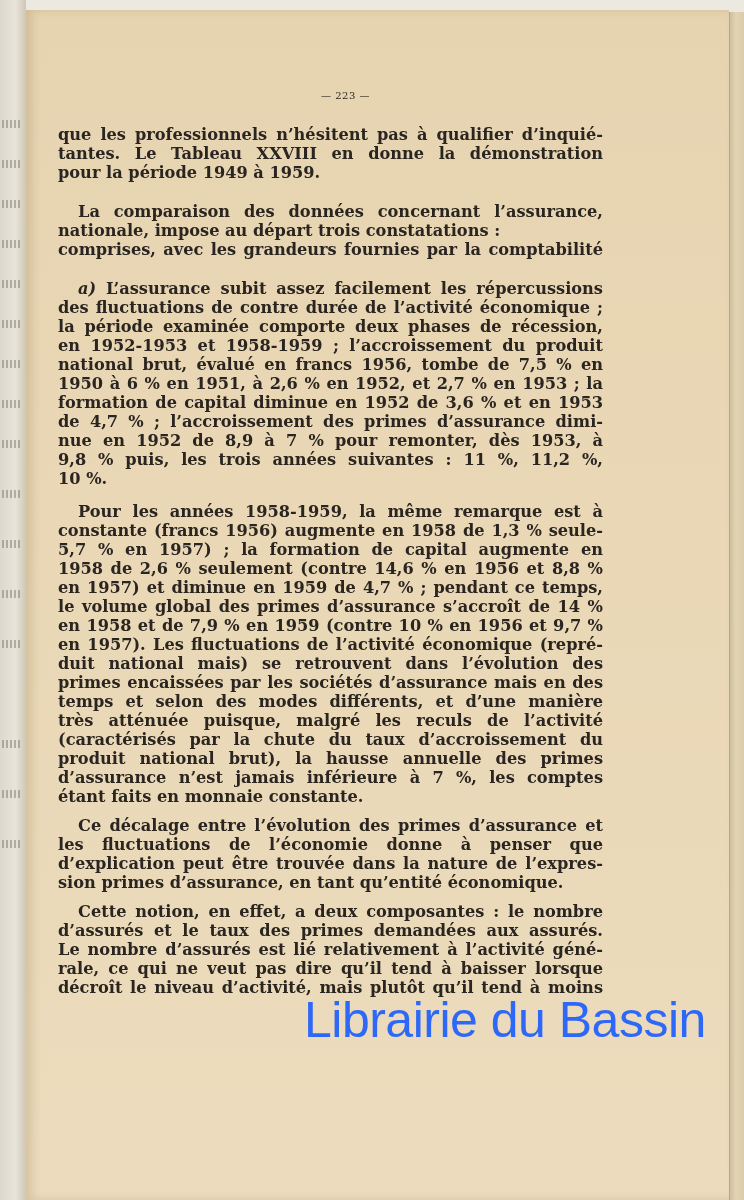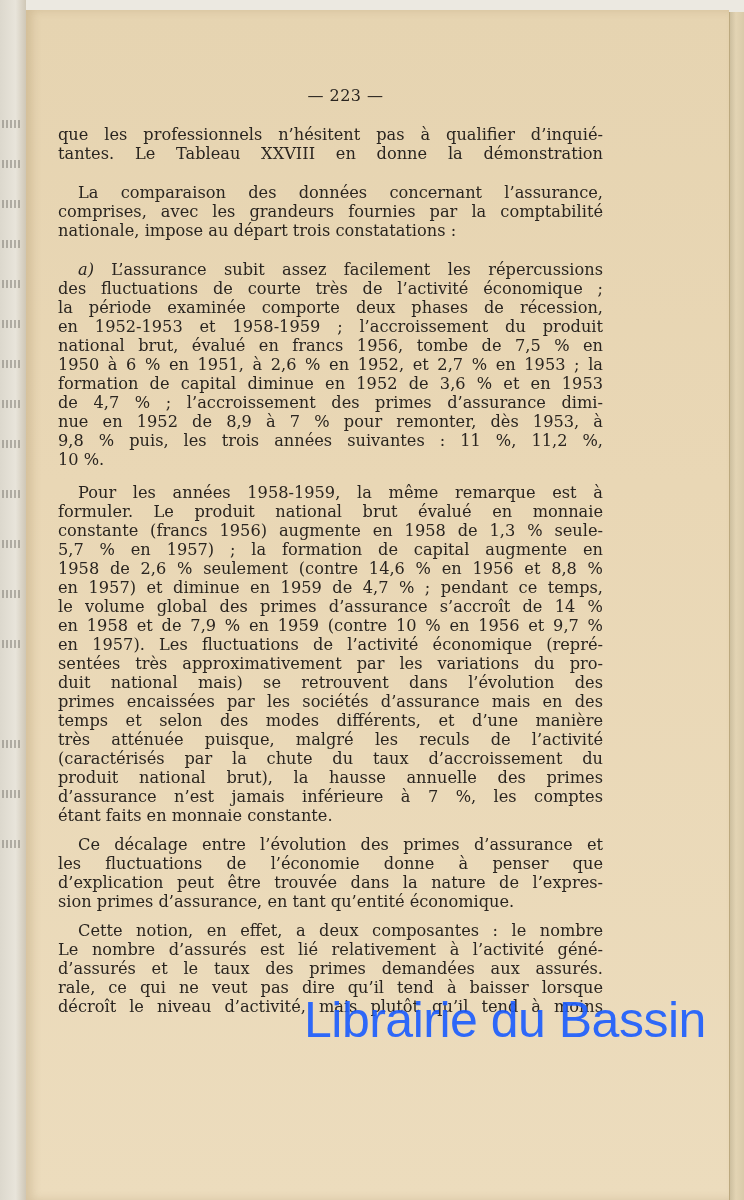--- a/index.html
+++ b/index.html
@@ -44,34 +44,35 @@
     position: absolute;
     left: 58px; top: 86px;
     width: 545px;
     font-family: "DejaVu Serif", serif;
     color: #2a2520;
     font-size: 16.2px;
     line-height: 19px;
   }
   .page-number {
     text-align: center;
-    font-size: 16px;
+    font-size: 10px;
     margin-left: 30px;
     margin-bottom: 20px;
     letter-spacing: .5px;
   }
   .para {
     margin: 0 0 10px 0;
     text-align: justify;
   }
   .para .line {
     display: block;
     text-align: justify;
     text-align-last: justify;
     white-space: nowrap;
+    font-weight: bold;
   }
   .para .line.last {
     text-align-last: left;
   }
   .para .line.indent {
     padding-left: 20px;
   }
   .para.gap-lg { margin-bottom: 14px; margin-top: 20px; }
   .italic-a { font-style: italic; }
   .watermark {
@@ -111,73 +112,72 @@
 
   <div class="page"></div>
   <div class="page-edge"></div>
 
   <div class="text-block">
     <div class="page-number">— 223 —</div>
 
     <p class="para">
       <span class="line">que les professionnels n’hésitent pas à qualifier d’inquié-</span>
       <span class="line">tantes. Le Tableau XXVIII en donne la démonstration</span>
+      <span class="line last">pour la période 1949 à 1959.</span>
     </p>
 
     <p class="para gap-lg">
       <span class="line indent">La comparaison des données concernant l’assurance,</span>
+      <span class="line last">nationale, impose au départ trois constatations :</span>
       <span class="line">comprises, avec les grandeurs fournies par la comptabilité</span>
-      <span class="line last">nationale, impose au départ trois constatations :</span>
     </p>
 
     <p class="para gap-lg">
       <span class="line indent"><span class="italic-a">a)</span><span> L’assurance subit assez facilement les répercussions</span></span>
-      <span class="line">des fluctuations de courte très de l’activité économique ;</span>
+      <span class="line">des fluctuations de contre durée de l’activité économique ;</span>
       <span class="line">la période examinée comporte deux phases de récession,</span>
       <span class="line">en 1952-1953 et 1958-1959 ; l’accroissement du produit</span>
       <span class="line">national brut, évalué en francs 1956, tombe de 7,5 % en</span>
       <span class="line">1950 à 6 % en 1951, à 2,6 % en 1952, et 2,7 % en 1953 ; la</span>
       <span class="line">formation de capital diminue en 1952 de 3,6 % et en 1953</span>
       <span class="line">de 4,7 % ; l’accroissement des primes d’assurance dimi-</span>
       <span class="line">nue en 1952 de 8,9 à 7 % pour remonter, dès 1953, à</span>
       <span class="line">9,8 % puis, les trois années suivantes : 11 %, 11,2 %,</span>
       <span class="line last">10 %.</span>
     </p>
 
     <p class="para">
       <span class="line indent">Pour les années 1958-1959, la même remarque est à</span>
-      <span class="line">formuler. Le produit national brut évalué en monnaie</span>
       <span class="line">constante (francs 1956) augmente en 1958 de 1,3 % seule-</span>
       <span class="line">5,7 % en 1957) ; la formation de capital augmente en</span>
       <span class="line">1958 de 2,6 % seulement (contre 14,6 % en 1956 et 8,8 %</span>
       <span class="line">en 1957) et diminue en 1959 de 4,7 % ; pendant ce temps,</span>
       <span class="line">le volume global des primes d’assurance s’accroît de 14 %</span>
       <span class="line">en 1958 et de 7,9 % en 1959 (contre 10 % en 1956 et 9,7 %</span>
       <span class="line">en 1957). Les fluctuations de l’activité économique (repré-</span>
-      <span class="line">sentées très approximativement par les variations du pro-</span>
       <span class="line">duit national mais) se retrouvent dans l’évolution des</span>
       <span class="line">primes encaissées par les sociétés d’assurance mais en des</span>
       <span class="line">temps et selon des modes différents, et d’une manière</span>
       <span class="line">très atténuée puisque, malgré les reculs de l’activité</span>
       <span class="line">(caractérisés par la chute du taux d’accroissement du</span>
       <span class="line">produit national brut), la hausse annuelle des primes</span>
       <span class="line">d’assurance n’est jamais inférieure à 7 %, les comptes</span>
       <span class="line last">étant faits en monnaie constante.</span>
     </p>
 
     <p class="para">
       <span class="line indent">Ce décalage entre l’évolution des primes d’assurance et</span>
       <span class="line">les fluctuations de l’économie donne à penser que</span>
       <span class="line">d’explication peut être trouvée dans la nature de l’expres-</span>
       <span class="line last">sion primes d’assurance, en tant qu’entité économique.</span>
     </p>
 
     <p class="para">
       <span class="line indent">Cette notion, en effet, a deux composantes : le nombre</span>
+      <span class="line">d’assurés et le taux des primes demandées aux assurés.</span>
       <span class="line">Le nombre d’assurés est lié relativement à l’activité géné-</span>
-      <span class="line">d’assurés et le taux des primes demandées aux assurés.</span>
       <span class="line">rale, ce qui ne veut pas dire qu’il tend à baisser lorsque</span>
       <span class="line">décroît le niveau d’activité, mais plutôt qu’il tend à moins</span>
     </p>
   </div>
 
   <div class="watermark">Librairie du Bassin</div>
 </div>
 
 </body></html>

